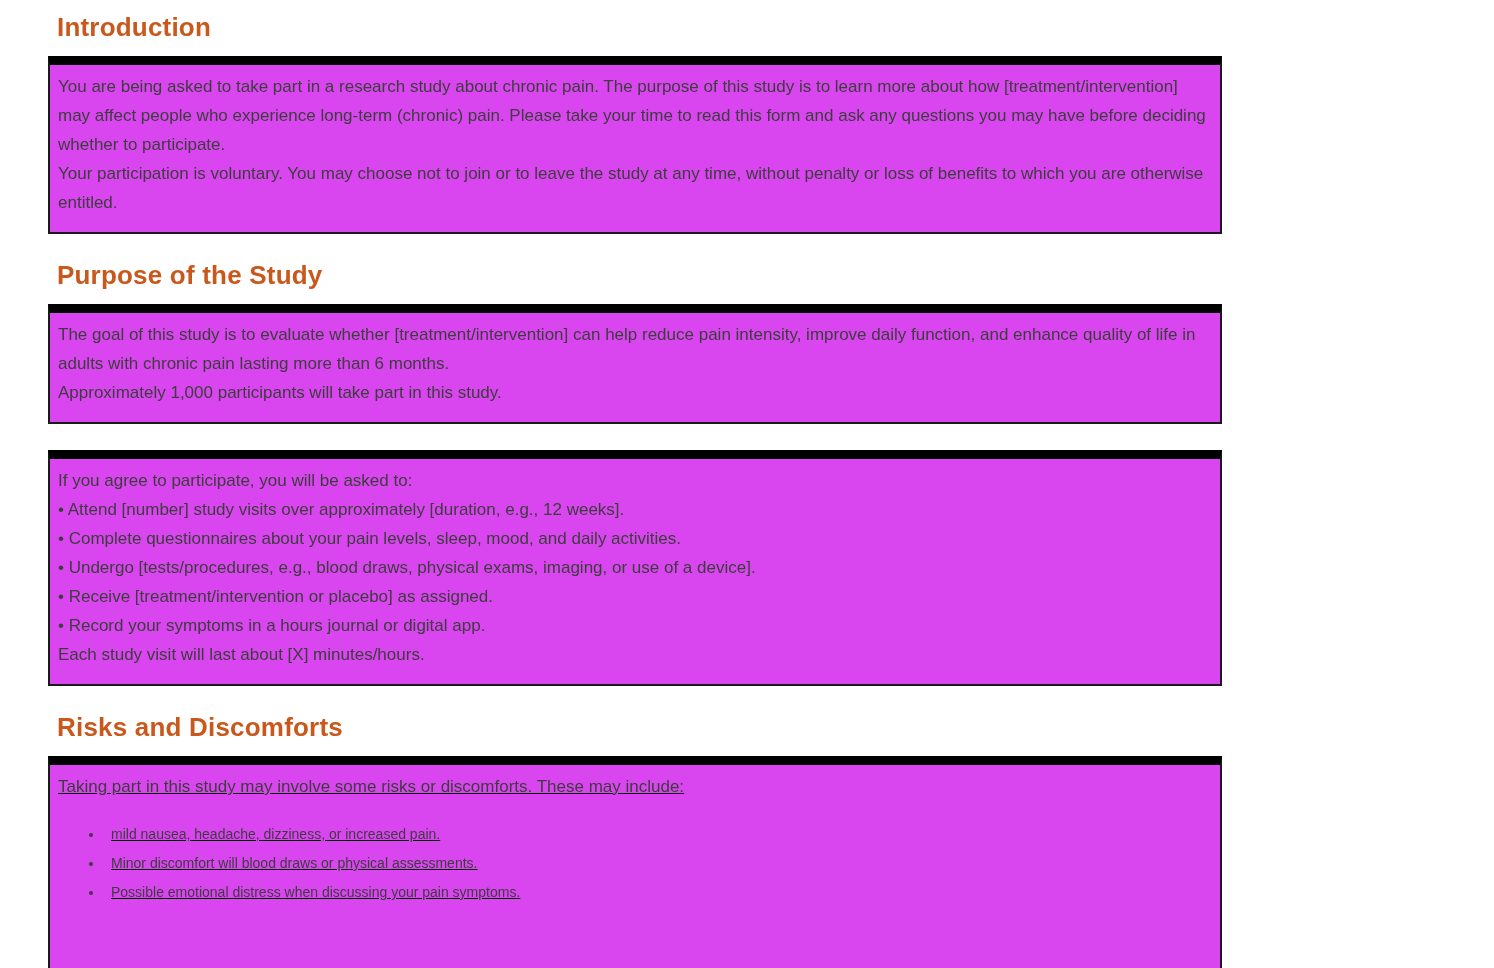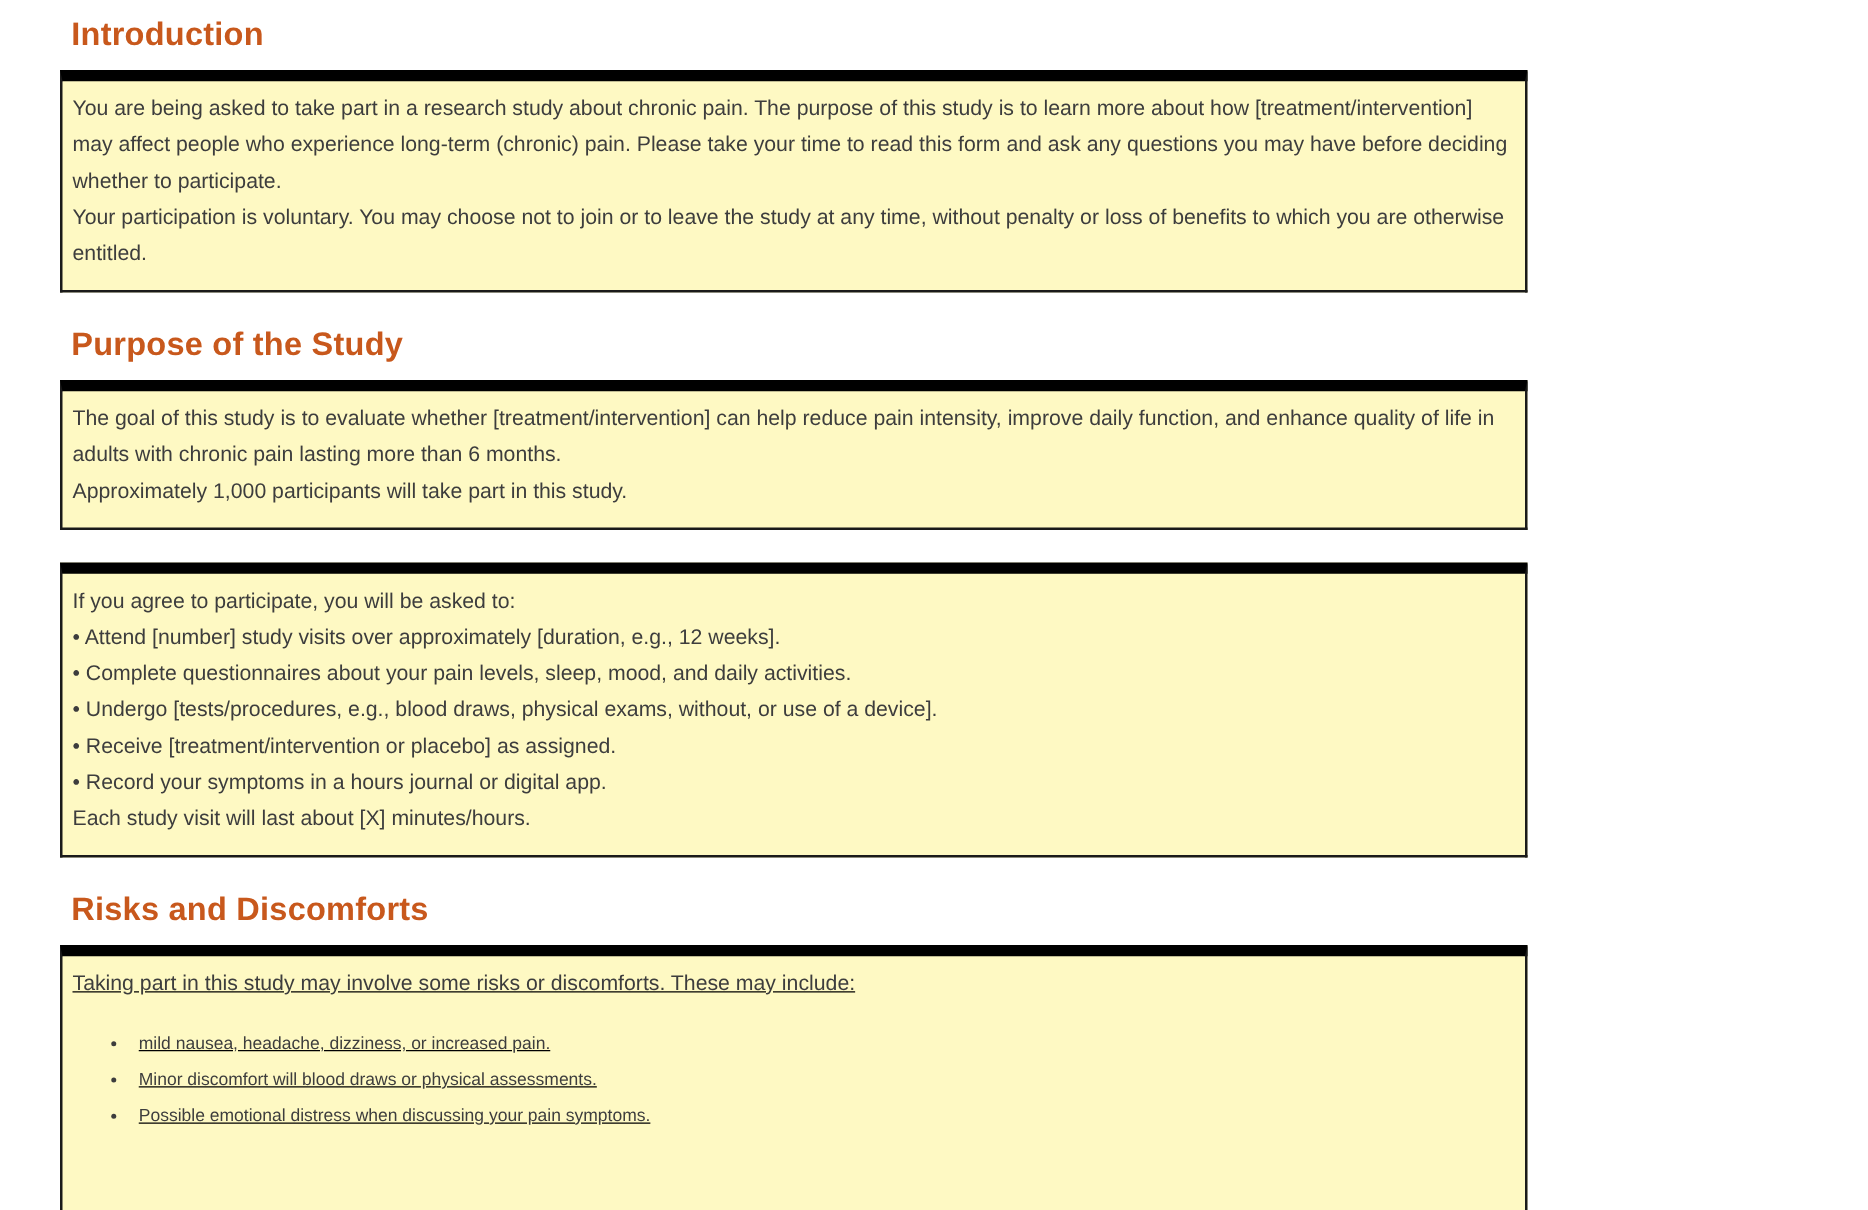--- a/index.html
+++ b/index.html
@@ -19,21 +19,21 @@
   .section { margin: 0; }
   .section-heading {
     color: #c8581c;
     font-size: 26px;
     line-height: 30px;
     font-weight: 700;
     margin: 0 0 14px 9px;
     letter-spacing: 0.2px;
   }
   .section-box {
-    background: #fef9c3;
+    background: #d946ef;
     border: 2px solid #1a1a1a;
     border-top: 9px solid #000000;
     padding: 7px 12px 15px 8px;
     margin-bottom: 26px;
   }
   .section-box p {
     margin: 0;
     font-size: 17px;
     line-height: 29px;
     color: #3d3d3d;
@@ -73,21 +73,21 @@
       <p>The goal of this study is to evaluate whether [treatment/intervention] can help reduce pain intensity, improve daily function, and enhance quality of life in adults with chronic pain lasting more than 6 months.</p>
       <p>Approximately 1,000 participants will take part in this study.</p>
     </div>
   </section>
 
   <section class="section">
     <div class="section-box">
       <p>If you agree to participate, you will be asked to:</p>
       <p>• Attend [number] study visits over approximately [duration, e.g., 12 weeks].</p>
       <p>• Complete questionnaires about your pain levels, sleep, mood, and daily activities.</p>
-      <p>• Undergo [tests/procedures, e.g., blood draws, physical exams, without, or use of a device].</p>
+      <p>• Undergo [tests/procedures, e.g., blood draws, physical exams, imaging, or use of a device].</p>
       <p>• Receive [treatment/intervention or placebo] as assigned.</p>
       <p>• Record your symptoms in a hours journal or digital app.</p>
       <p>Each study visit will last about [X] minutes/hours.</p>
     </div>
   </section>
 
   <section class="section">
     <h2 class="section-heading">Risks and Discomforts</h2>
     <div class="section-box">
       <p>Taking part in this study may involve some risks or discomforts. These may include:</p>

